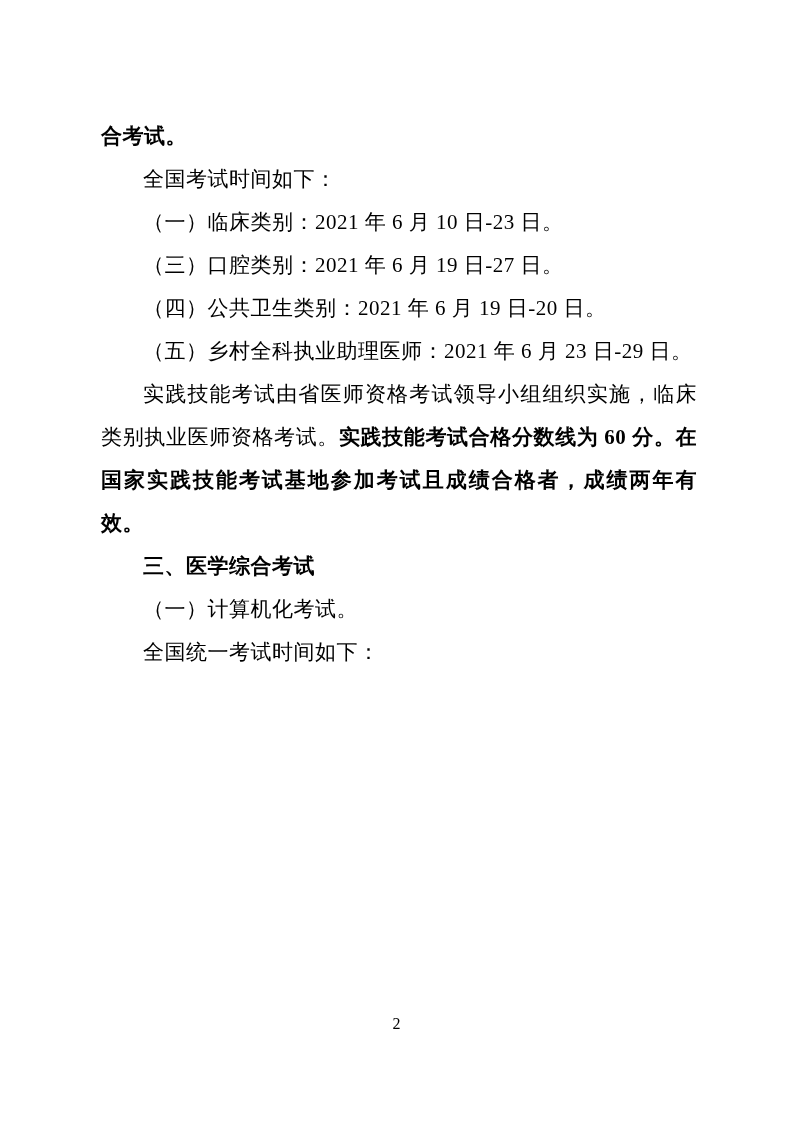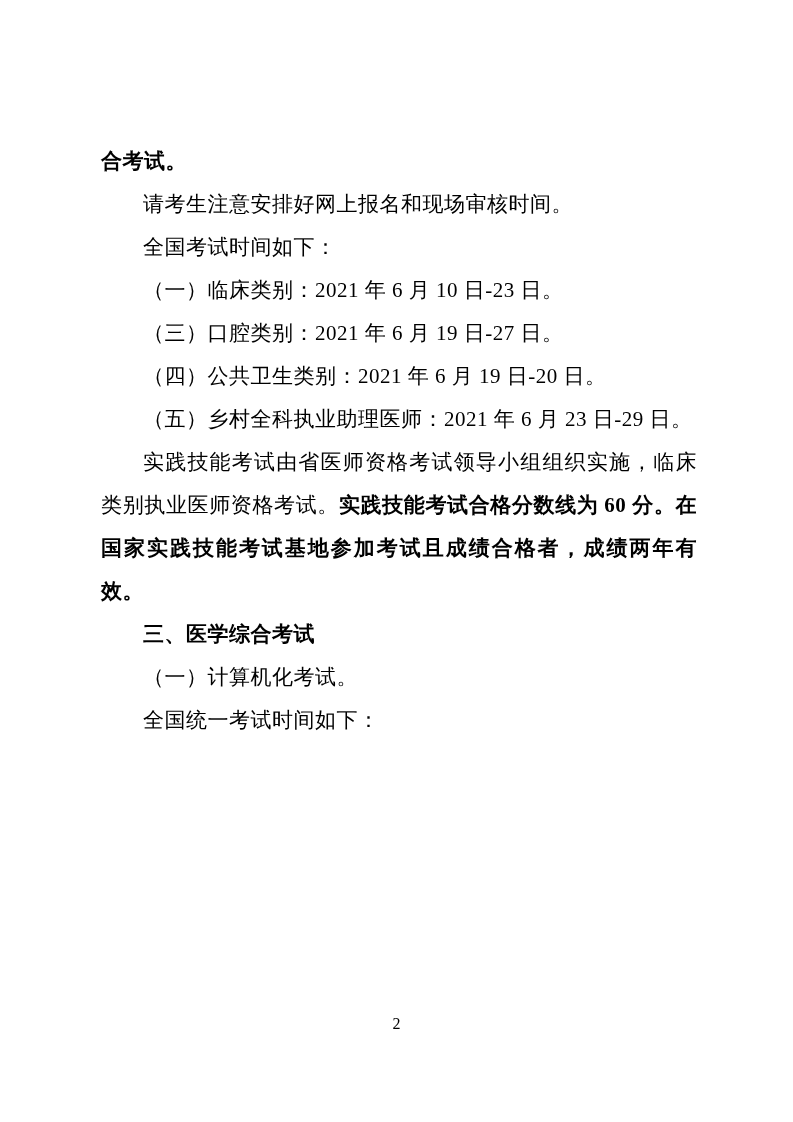--- a/index.html
+++ b/index.html
@@ -18,21 +18,21 @@
   .doc-page {
     position: absolute;
     top: 0;
     left: 0;
     width: 793px;
     height: 1122px;
     background: #ffffff;
   }
   .doc-body {
     position: absolute;
-    top: 140px;
+    top: 115px;
     left: 101px;
     width: 596px;
     font-size: 21px;
     line-height: 43px;
     text-align: justify;
     letter-spacing: 0.5px;
   }
   .doc-body p {
     margin: 0;
     padding: 0;
@@ -53,21 +53,20 @@
     line-height: 20px;
     color: #000000;
   }
 </style>
 </head>
 <body>
 
 <div class="doc-page">
   <div class="doc-body" id="doc-body">
       <p><span class="bold">合考试。</span></p>
-      <p class="indent"><span>请考生注意安排好网上报名和现场审核时间。</span></p>
       <p class="indent"><span>全国考试时间如下：</span></p>
       <p class="indent"><span>（一）临床类别：2021 年 6 月 10 日-23 日。</span></p>
       <p class="indent"><span>（三）口腔类别：2021 年 6 月 19 日-27 日。</span></p>
       <p class="indent"><span>（四）公共卫生类别：2021 年 6 月 19 日-20 日。</span></p>
       <p class="indent"><span>（五）乡村全科执业助理医师：2021 年 6 月 23 日-29 日。</span></p>
       <p class="indent"><span>实践技能考试由省医师资格考试领导小组组织实施，临床类别执业医师资格考试。</span><span class="bold">实践技能考试合格分数线为 60 分。在国家实践技能考试基地参加考试且成绩合格者，成绩两年有效。</span></p>
       <p class="indent"><span class="bold">三、医学综合考试</span></p>
       <p class="indent"><span>（一）计算机化考试。</span></p>
       <p class="indent"><span>全国统一考试时间如下：</span></p>
     </div>

